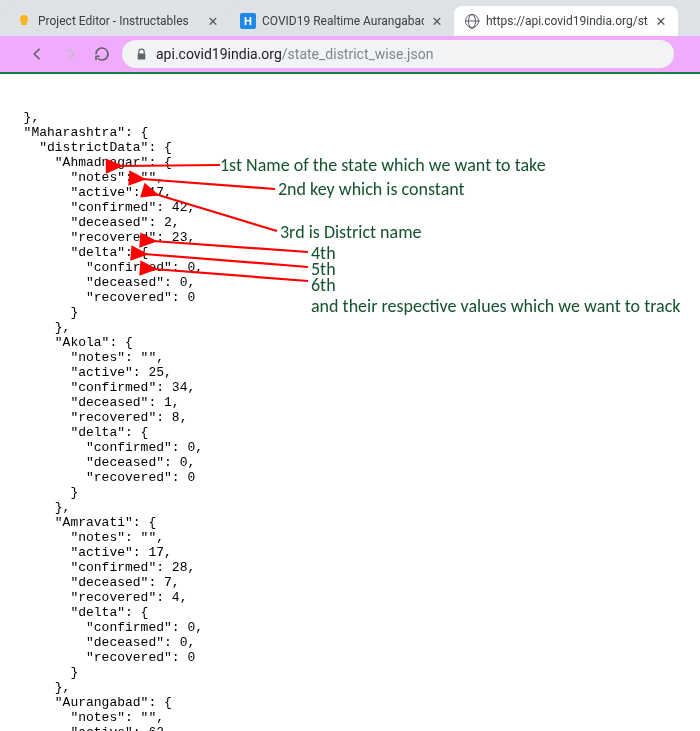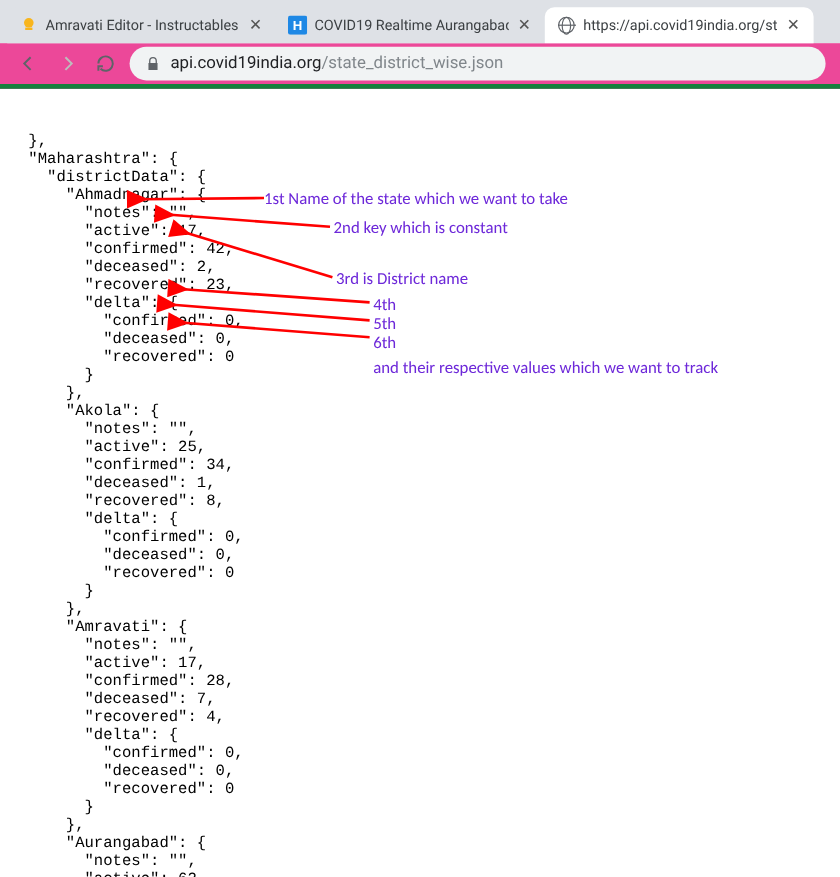--- a/index.html
+++ b/index.html
@@ -7,53 +7,53 @@
 
   
   .tabstrip { display: flex; align-items: flex-end; height: 36px; background: #dee1e6; padding-left: 6px; padding-top: 6px; }
   .tab { display: flex; align-items: center; width: 224px; height: 30px; background: #dee1e6; border-radius: 8px 8px 0 0; padding: 0 10px; font-size: 12px; color: #3c4043; position: relative; gap: 6px; }
   .tab.active { background: #fff; }
   .tab .favicon { width: 16px; height: 16px; flex-shrink: 0; display: flex; align-items: center; justify-content: center; }
   .tab .title { flex: 1; white-space: nowrap; overflow: hidden; text-overflow: clip; }
   .tab .close { width: 14px; height: 14px; display: flex; align-items: center; justify-content: center; font-size: 13px; color: #555; }
 
   
-  .toolbar { display: flex; align-items: center; height: 38px; background: #ec4899; padding: 0 12px; gap: 8px; border-bottom: 4px solid #15803d; }
+  .toolbar { display: flex; align-items: center; height: 38px; background: #f0abfc; padding: 0 26px; gap: 8px; border-bottom: 2px solid #15803d; }
   .nav-btn { width: 24px; height: 24px; display: flex; align-items: center; justify-content: center; color: #5f6368; }
   .nav-btn.disabled { color: #bdbdbd; }
   .omnibox { flex: 1; height: 28px; background: #f1f3f4; border-radius: 14px; display: flex; align-items: center; padding: 0 12px; gap: 8px; color: #3c4043; font-size: 14px; }
   .omnibox .lock { width: 14px; height: 14px; display: flex; align-items: center; justify-content: center; }
   .urltext { flex: 1; white-space: nowrap; overflow: hidden; }
   .url-host { color: #202124; }
   .url-path { color: #80868b; }
 
   
   .content { position: relative; font-family: Consolas, "Courier New", monospace; font-size: 13px; line-height: 15px; color: #000; padding: 6px 8px; white-space: pre; }
 
   
   .anno-layer { position: absolute; top: 0; left: 0; right: 0; bottom: 0; pointer-events: none; }
-  .anno-text { position: absolute; color: #6d28d9; font-family: Calibri, Arial, sans-serif; font-size: 14px; font-weight: 400; white-space: nowrap; }
+  .anno-text { position: absolute; color: #14532d; font-family: Calibri, Arial, sans-serif; font-size: 18px; font-weight: 400; white-space: nowrap; }
   .anno-svg { position: absolute; top: 0; left: 0; }
 
   .fav-globe { border: 1.5px solid #5f6368; border-radius: 50%; width: 14px; height: 14px; position: relative; }
   .fav-globe::before { content: ""; position: absolute; left: -1.5px; right: -1.5px; top: 50%; border-top: 1.2px solid #5f6368; transform: translateY(-50%); }
   .fav-globe::after { content: ""; position: absolute; top: -1.5px; bottom: -1.5px; left: 50%; width: 6px; border: 1.2px solid #5f6368; border-radius: 50%; transform: translateX(-50%); }
 </style>
 </head>
 <body>
 
 <div class="tabstrip">
   <div class="tab">
     <span class="favicon">
       <svg width="16" height="16" viewBox="0 0 16 16">
           <circle cx="8" cy="6" r="4" fill="#f8b51d"></circle>
           <rect x="5" y="10" width="6" height="2" fill="#f8b51d"></rect>
         </svg>
     </span>
-    <span class="title">Amravati Editor - Instructables</span>
+    <span class="title">Project Editor - Instructables</span>
     <span class="close">✕</span>
   </div>
   <div class="tab">
     <span class="favicon">
       <svg width="16" height="16" viewBox="0 0 16 16">
           <rect width="16" height="16" rx="2" fill="#1e88e5"></rect>
           <text x="8" y="12" font-size="11" font-family="Arial" font-weight="bold" fill="#fff" text-anchor="middle">H</text>
         </svg>
     </span>
     <span class="title">COVID19 Realtime Aurangabad </span>

